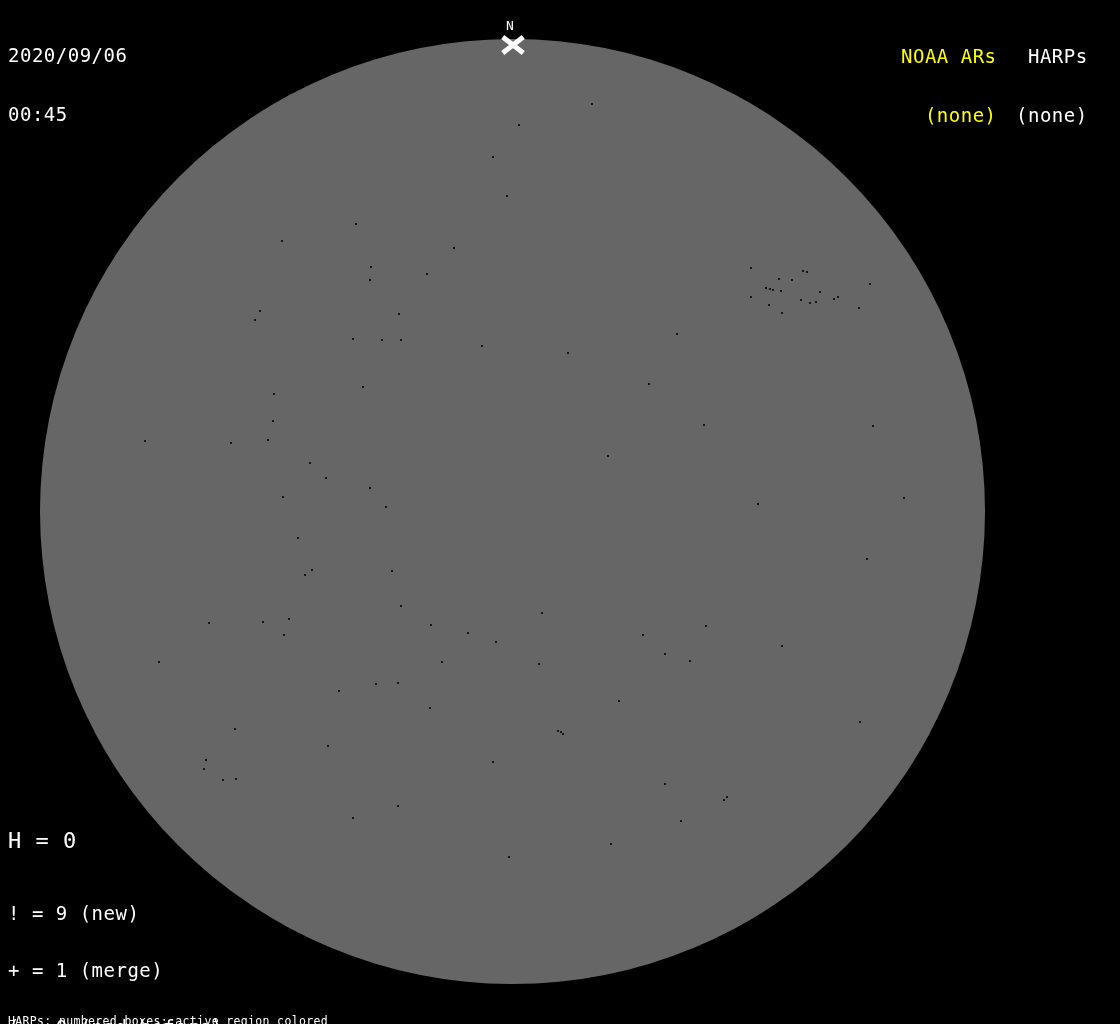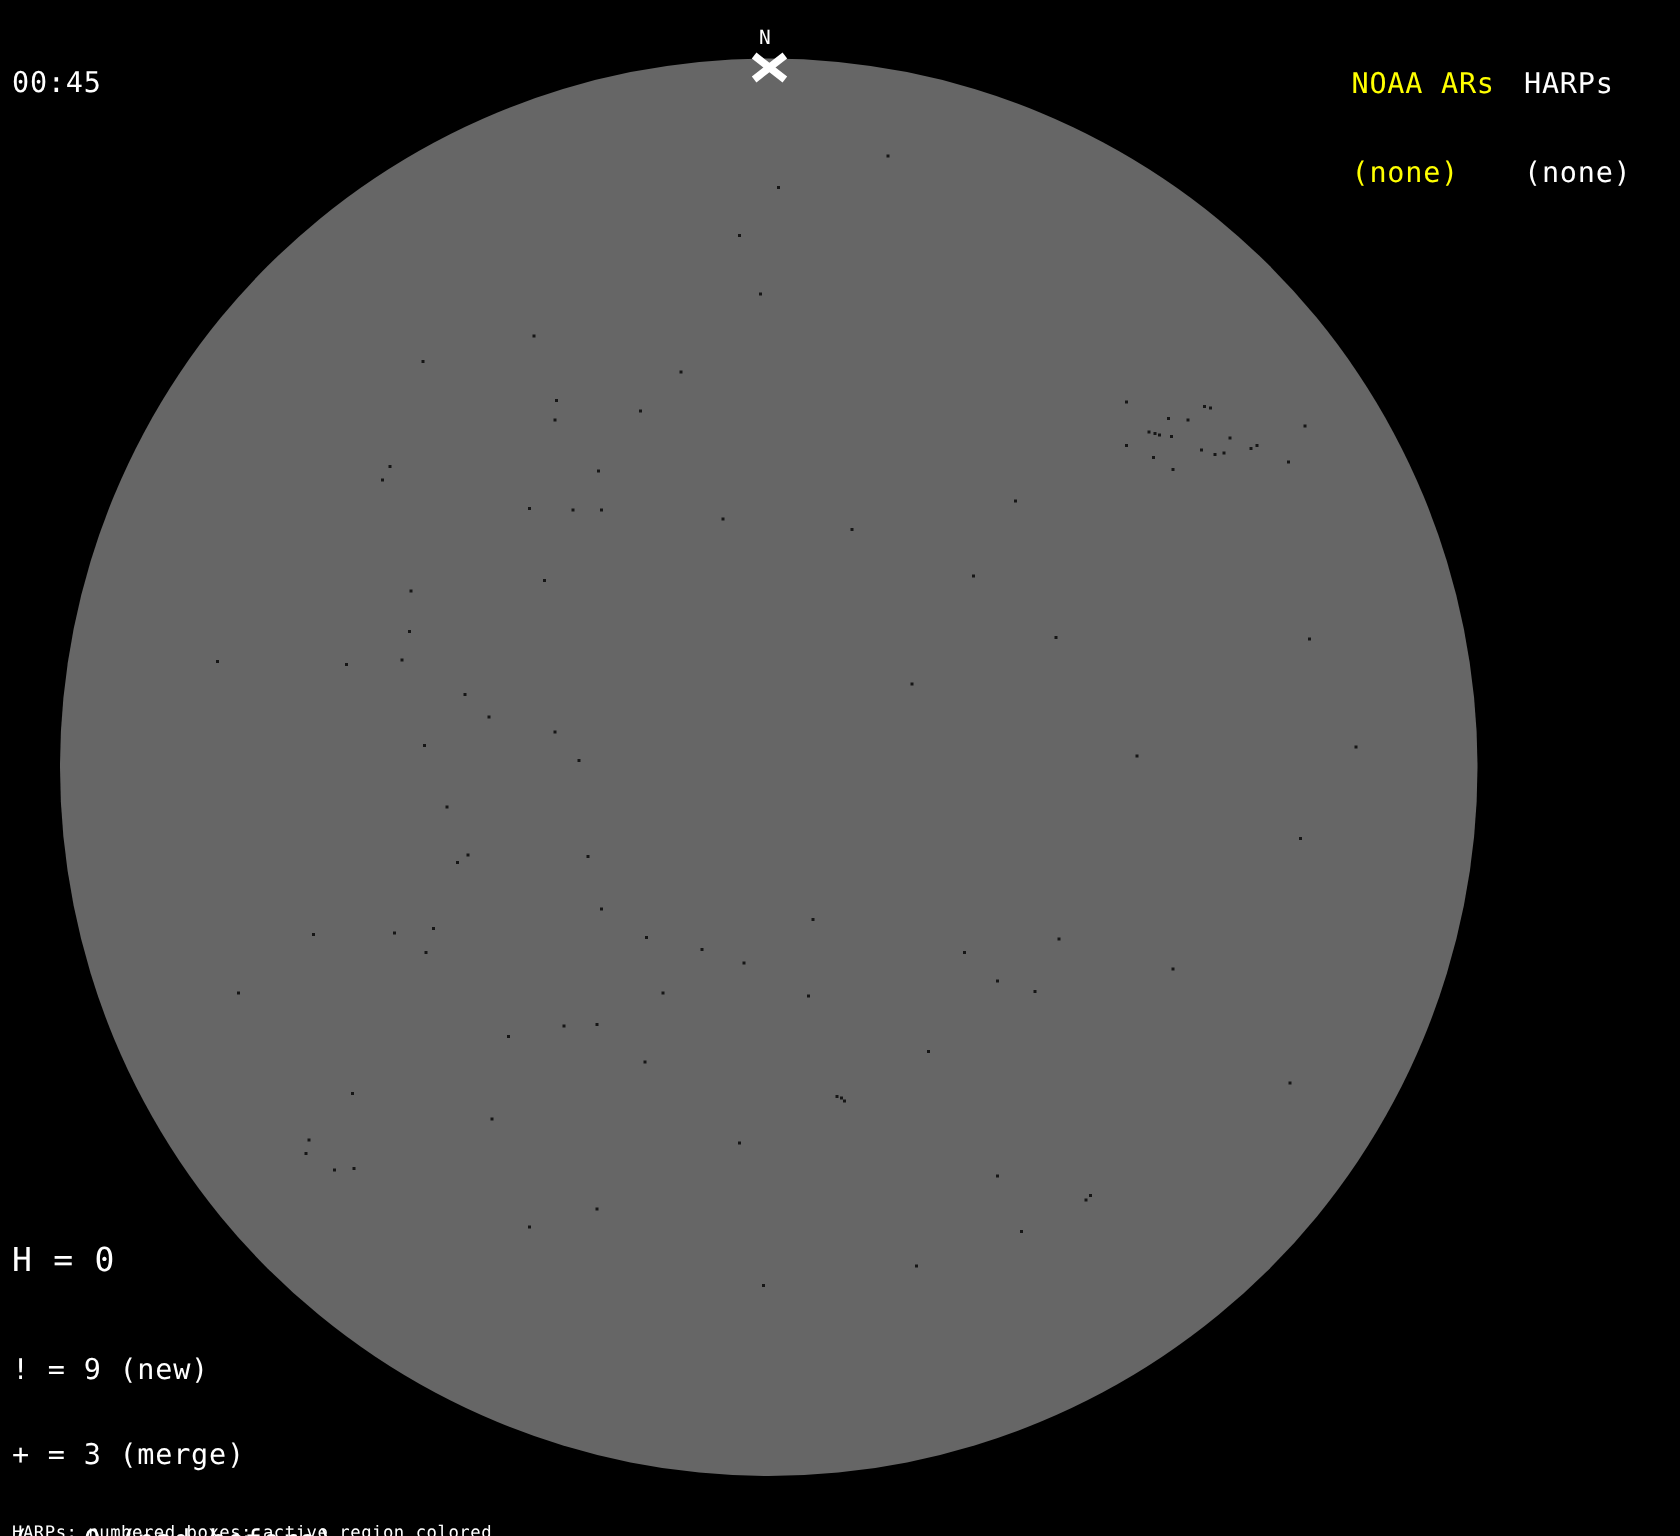--- a/index.html
+++ b/index.html
@@ -44,20 +44,21 @@
     color: #ffffff;
     white-space: pre;
   }
 
   
   .status-col {
     position: absolute; top: 8px;
     font-size: 19px; line-height: 19.5px;
     letter-spacing: 0.5px;
     white-space: pre;
+    text-align: right;
   }
   #noaa-col  { left: 901px;  color: #ffff00; }
   #harps-col { left: 1016px; color: #ffffff; }
 
   
   #north-label {
     position: absolute;
     left: 506px; top: 19px;
     font-size: 13px; line-height: 13px;
     color: #ffffff;
@@ -208,20 +209,21 @@
       <div class="speck" style="left: 203px; top: 768px;"></div>
       <div class="speck" style="left: 222px; top: 779px;"></div>
       <div class="speck" style="left: 235px; top: 778px;"></div>
       <div class="speck" style="left: 397px; top: 805px;"></div>
       <div class="speck" style="left: 352px; top: 817px;"></div>
       <div class="speck" style="left: 508px; top: 856px;"></div>
       <div class="speck" style="left: 610px; top: 843px;"></div>
     </div>
 
   <div id="header">
+    <div>2020/09/06</div>
     <div>00:45</div>
   </div>
 
   <div id="noaa-col" class="status-col">
     <div>NOAA ARs</div>
     <div>(none)</div>
   </div>
   <div id="harps-col" class="status-col">
     <div>HARPs</div>
     <div>(none)</div>
@@ -229,21 +231,21 @@
 
   <div id="north-label">N</div>
   <div id="north-cross">
     <span class="bar b1"></span>
     <span class="bar b2"></span>
   </div>
 
   <div id="legend-header">H = 0</div>
   <div id="legend-items">
     <div>! = 9 (new)</div>
-    <div>+ = 3 (merge)</div>
+    <div>+ = 1 (merge)</div>
     <div>( = 0 (pad before)</div>
     
     
     
   </div>
 
   <div id="footer">
     <div>HARPs: numbered boxes; active region colored</div>
     
   </div>

